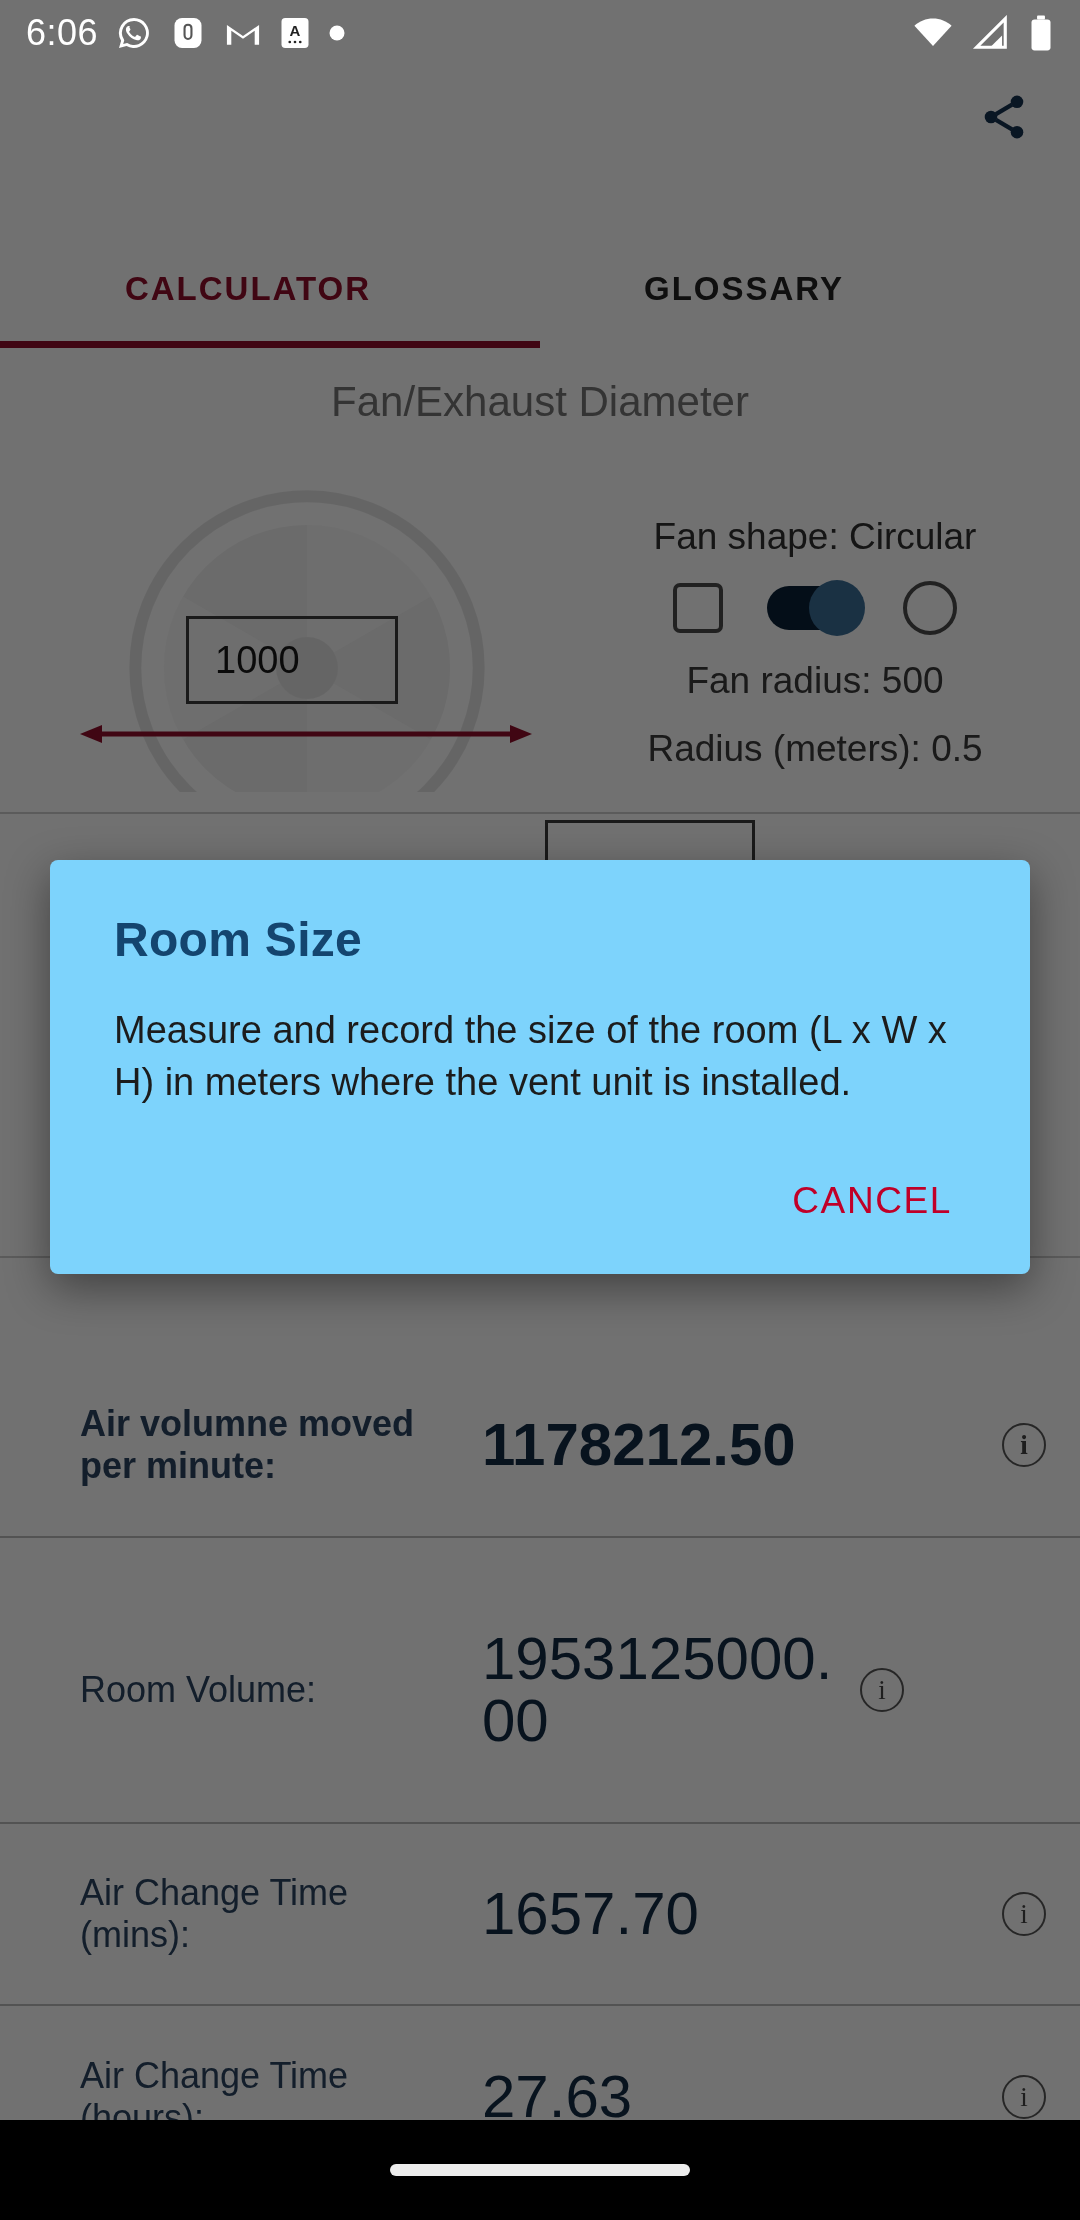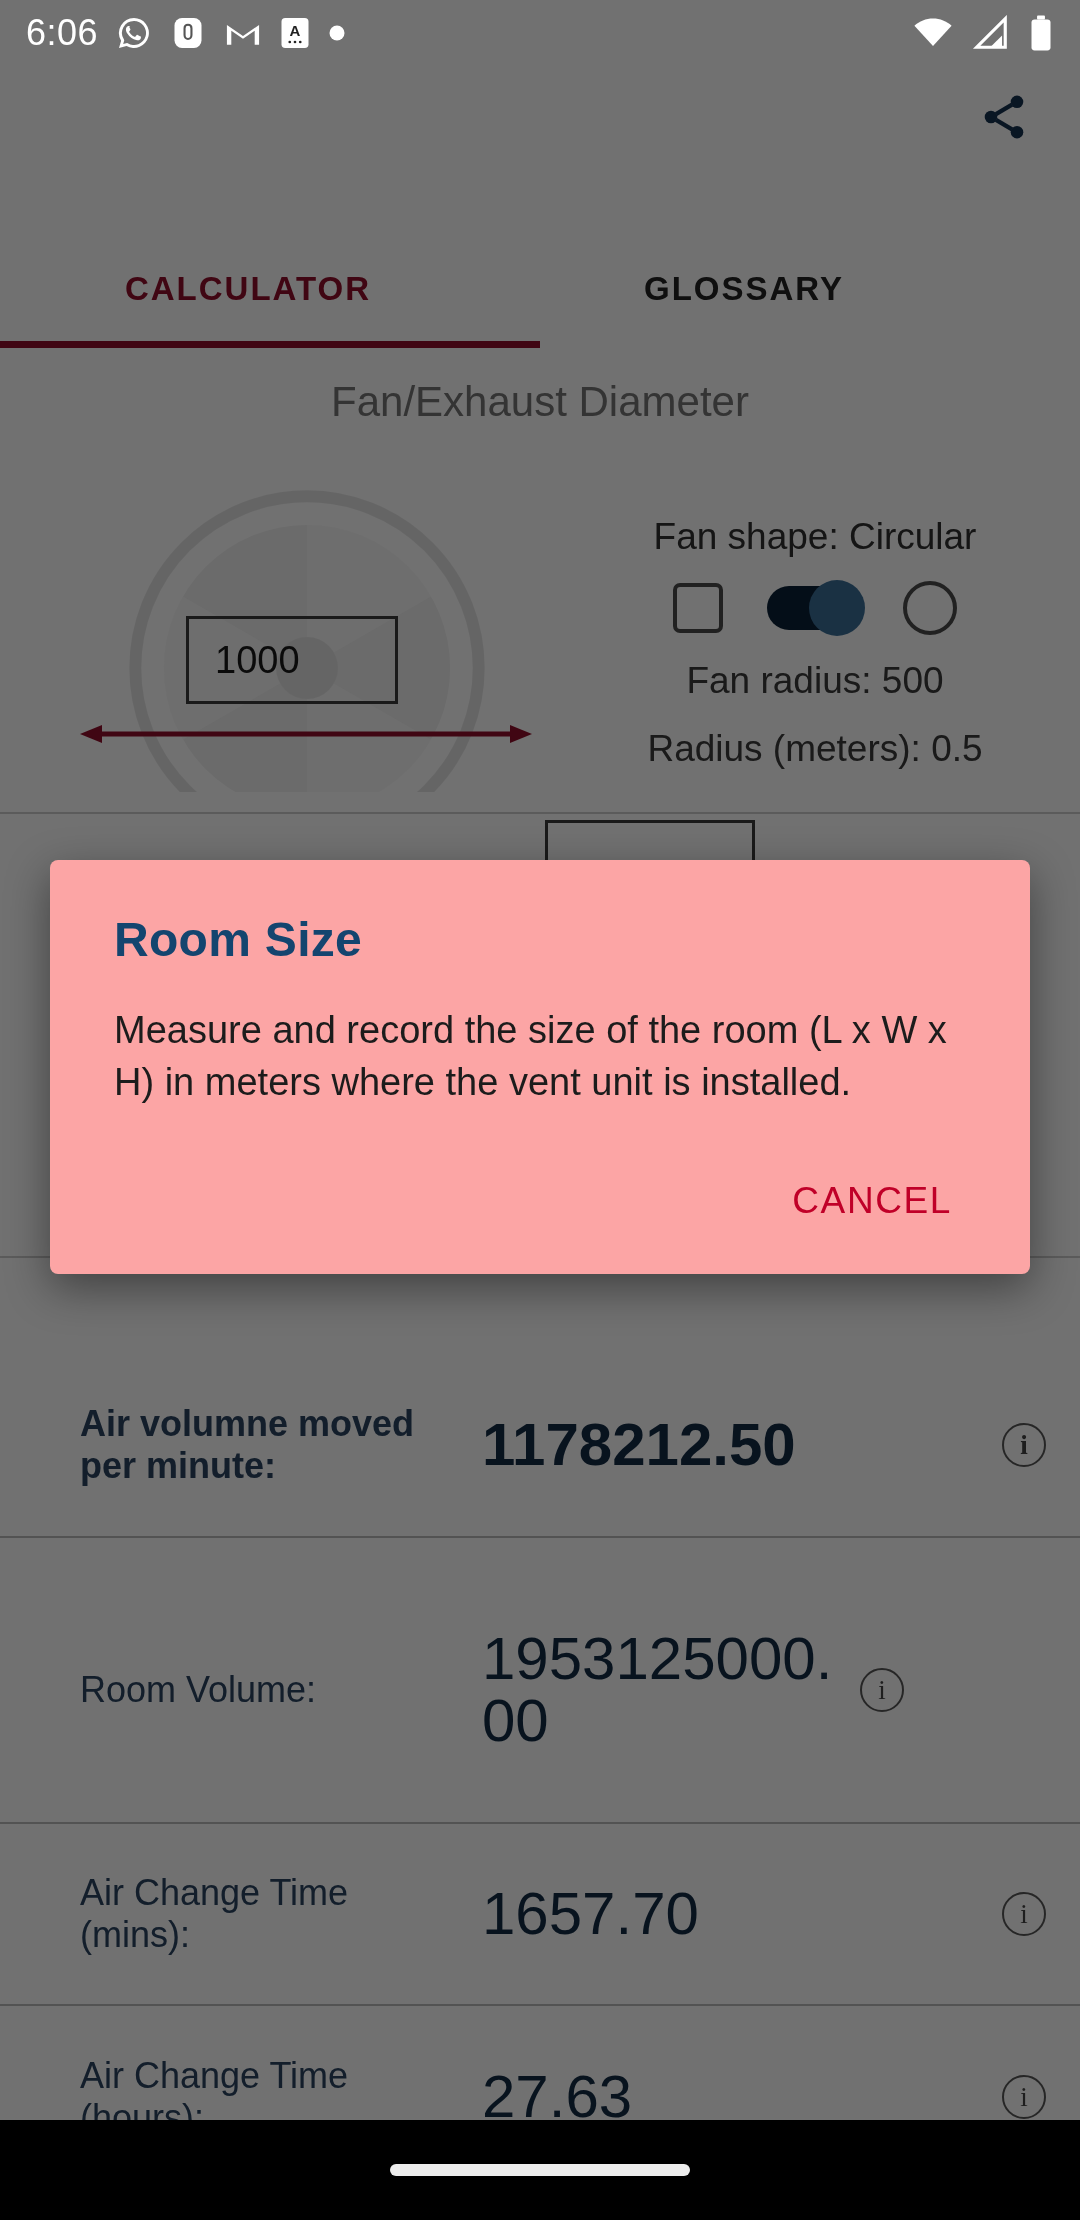--- a/index.html
+++ b/index.html
@@ -150,21 +150,21 @@
     width:44px; height:44px; flex:0 0 44px;
     border:2px solid #555; border-radius:50%;
     display:flex; align-items:center; justify-content:center;
     font-size:27px; color:#444; font-family:"Liberation Serif", serif;
   }
 
   
   .dialog {
     position:absolute; left:50px; top:860px;
     width:980px;
-    background:#fca5a5; border-radius:8px;
+    background:#7dd3fc; border-radius:8px;
     z-index:100;
     box-shadow:0 14px 44px rgba(0,0,0,0.42);
     padding:52px 64px 26px 64px;
   }
   .dlg-title {
     font-size:48px; color:#14456f; font-weight:700; letter-spacing:0.3px;
   }
   .dlg-body {
     margin-top:38px;
     font-size:38px; color:#1c1c1c; line-height:1.36;

